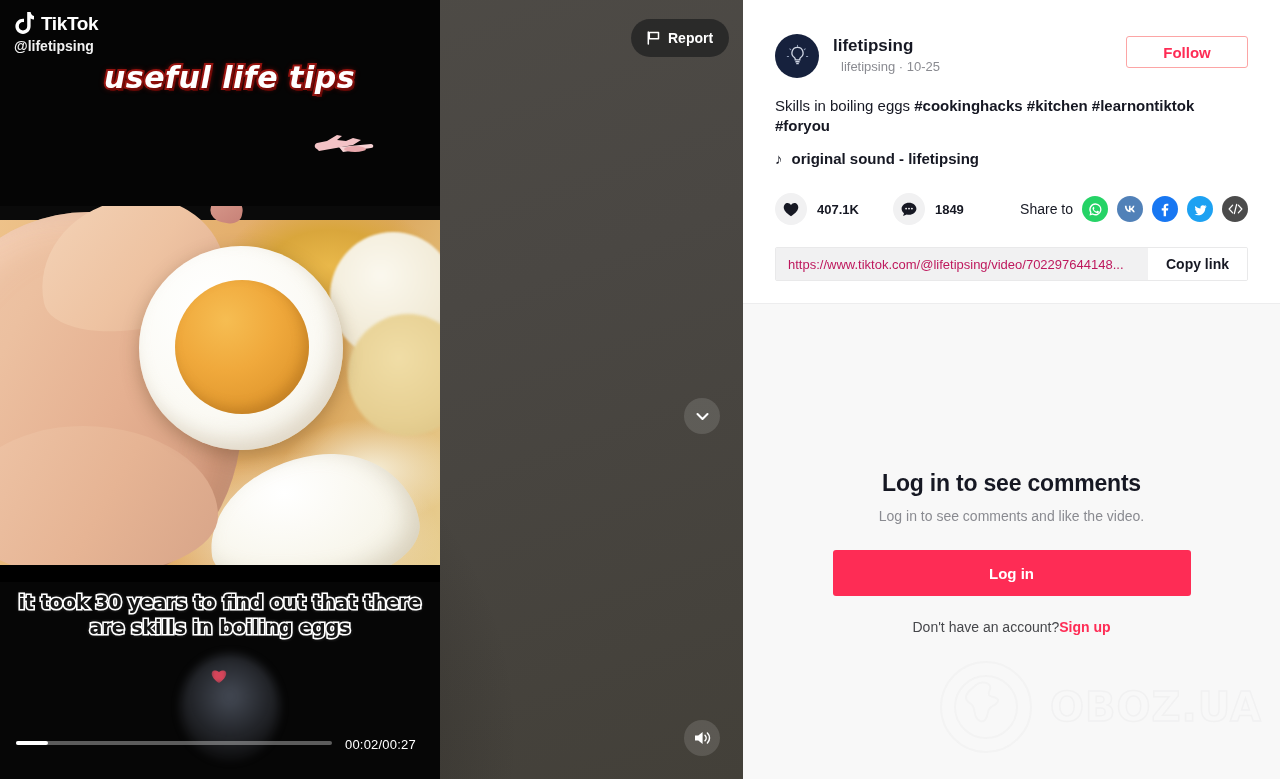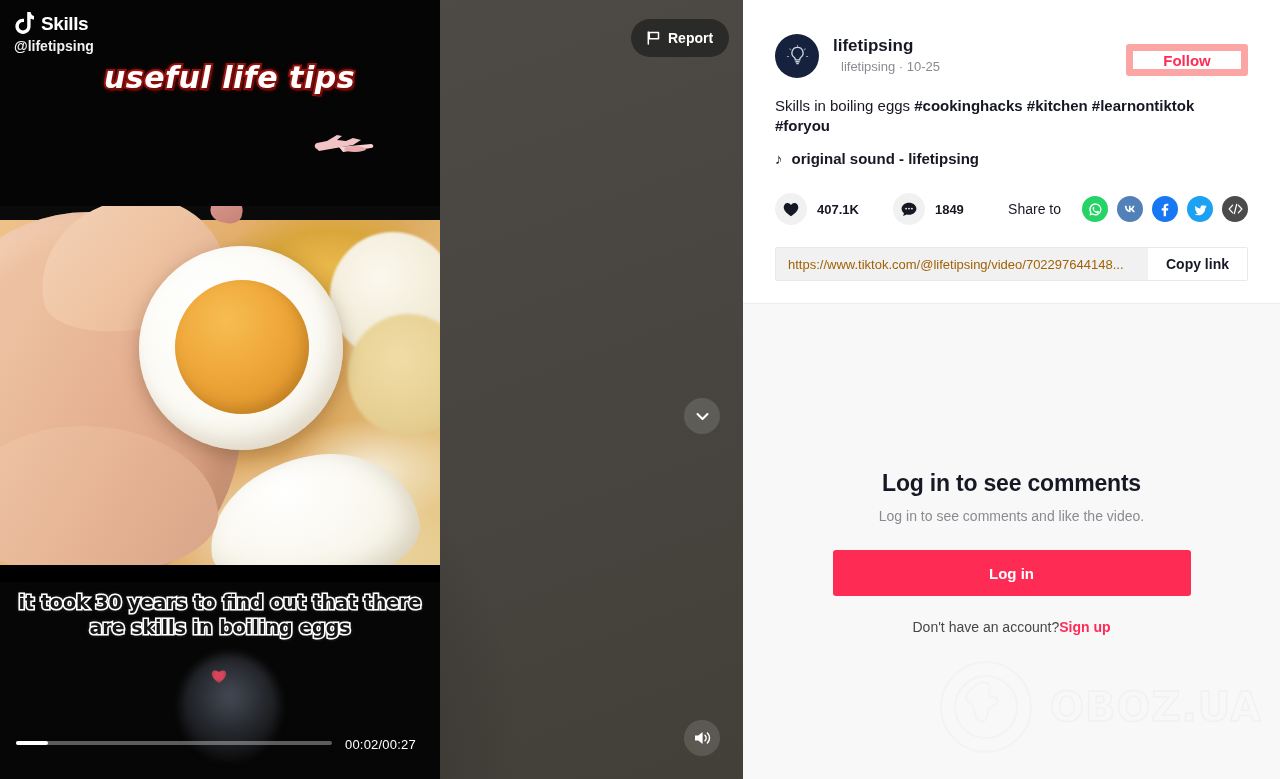--- a/index.html
+++ b/index.html
@@ -178,23 +178,23 @@
   .author-row { display:flex; align-items:flex-start; }
   .avatar {
     width:44px; height:44px; border-radius:50%;
     background:#16213d; flex:0 0 44px;
     display:flex; align-items:center; justify-content:center;
   }
   .author-meta { margin-left:14px; flex:1 1 auto; padding-top:1px; }
   .author-name { font-size:17px; font-weight:700; color:#161823; line-height:21px; }
   .author-sub  { font-size:13px; color:#8a8b91; line-height:18px; margin-top:2px;margin-left:8px; }
   .follow-btn {
-    flex:0 0 auto; margin-top:10px;
+    flex:0 0 auto; margin-top:2px;
     width:122px; height:32px;
-    border:7px solid #fca5a5; border-radius:3px;
+    border:1px solid #fca5a5; border-radius:3px;
     background:#fff; color:#fe2c55;
     font-size:15px; font-weight:600; cursor:pointer;
     font-family:"Liberation Sans", sans-serif;
   }
   .desc {
     margin-top:18px; font-size:15px; line-height:20px; color:#161823;
   }
   .desc .tag { font-weight:700; }
   .music-row {
     margin-top:14px; display:flex; align-items:center; gap:9px;
@@ -206,34 +206,34 @@
     margin-top:26px; display:flex; align-items:center;
   }
   .eng-item { display:flex; align-items:center; gap:10px; margin-right:34px; }
   .eng-circle {
     width:32px; height:32px; border-radius:50%; background:#f1f1f2;
     display:flex; align-items:center; justify-content:center; color:#161823;
     cursor:pointer;
   }
   .eng-count { font-size:13px; font-weight:700; color:#161823; }
   .share-zone { margin-left:auto; display:flex; align-items:center; gap:9px; }
-  .share-label { font-size:14px; color:#161823; margin-right:12px; }
+  .share-label { font-size:14px; color:#161823; margin-right:0; }
   .share-ico {
     width:26px; height:26px; border-radius:50%;
     display:flex; align-items:center; justify-content:center;
     color:#fff; cursor:pointer; flex:0 0 26px;
   }
 
   .copy-row {
     margin-top:22px; display:flex; height:34px;
     border:1px solid #e9e9ea; border-radius:2px; overflow:hidden;
   }
   .copy-url {
     flex:1 1 auto; background:#f1f1f2; border:none; outline:none;
-    padding:8px 12px; font-size:13px; color:#a16207;
+    padding:8px 12px; font-size:13px; color:#be185d;
     font-family:"Liberation Sans", sans-serif;
     text-overflow:ellipsis; white-space:nowrap; overflow:hidden;
   }
   .copy-btn {
     flex:0 0 auto; background:#fff; border:none; padding:0 18px;
     font-size:14px; font-weight:700; color:#161823; cursor:pointer;
     font-family:"Liberation Sans", sans-serif;
     text-align:right;
   }
   .panel-divider { height:1px; background:#ededee; }
@@ -272,21 +272,21 @@
   <div class="video-stage">
     <div class="blur-backdrop"></div>
 
     <div class="video-frame">
 
       <div class="vf-titleband">
         <div style="position:absolute;left:14px;top:12px;display:flex;align-items:center;gap:7px;">
           <svg width="20" height="23" viewBox="0 0 20 23">
             <path d="M13.2 0h3.4c.2 1.9 1.3 3.6 3.4 4v3.4c-1.3 0-2.5-.4-3.4-1v7.9c0 4.2-3.4 7.6-7.6 7.6S1.4 18.5 1.4 14.3 4.8 6.7 9 6.7c.4 0 .7 0 1 .1v3.5c-.3-.1-.7-.2-1-.2-2.3 0-4.2 1.9-4.2 4.2S6.7 18.5 9 18.5s4.2-1.9 4.2-4.2V0z" fill="#fff"></path>
           </svg>
-          <span style="color:#fff;font-size:19px;font-weight:700;letter-spacing:-.4px;">Skills</span>
+          <span style="color:#fff;font-size:19px;font-weight:700;letter-spacing:-.4px;">TikTok</span>
         </div>
         <div style="position:absolute;left:14px;top:38px;color:#f1f1f1;font-size:14px;font-weight:600;">@lifetipsing</div>
 
         <div class="vid-title">useful life tips</div>
 
         <svg class="plane" viewBox="0 0 62 30">
           <path d="M6 20 L40 14 L48 9 L40 7 L33 10 L24 9 L29 5 L24 4 L14 10 L4 12 C1 13 1 17 4 18 Z" fill="#f3c3c6"></path>
           <path d="M26 16 L58 13 C61 13 61 17 58 17 L30 21 Z" fill="#f6d2d4"></path>
           <ellipse cx="42" cy="18" rx="11" ry="3" fill="#e9a9ad"></ellipse>
         </svg>

